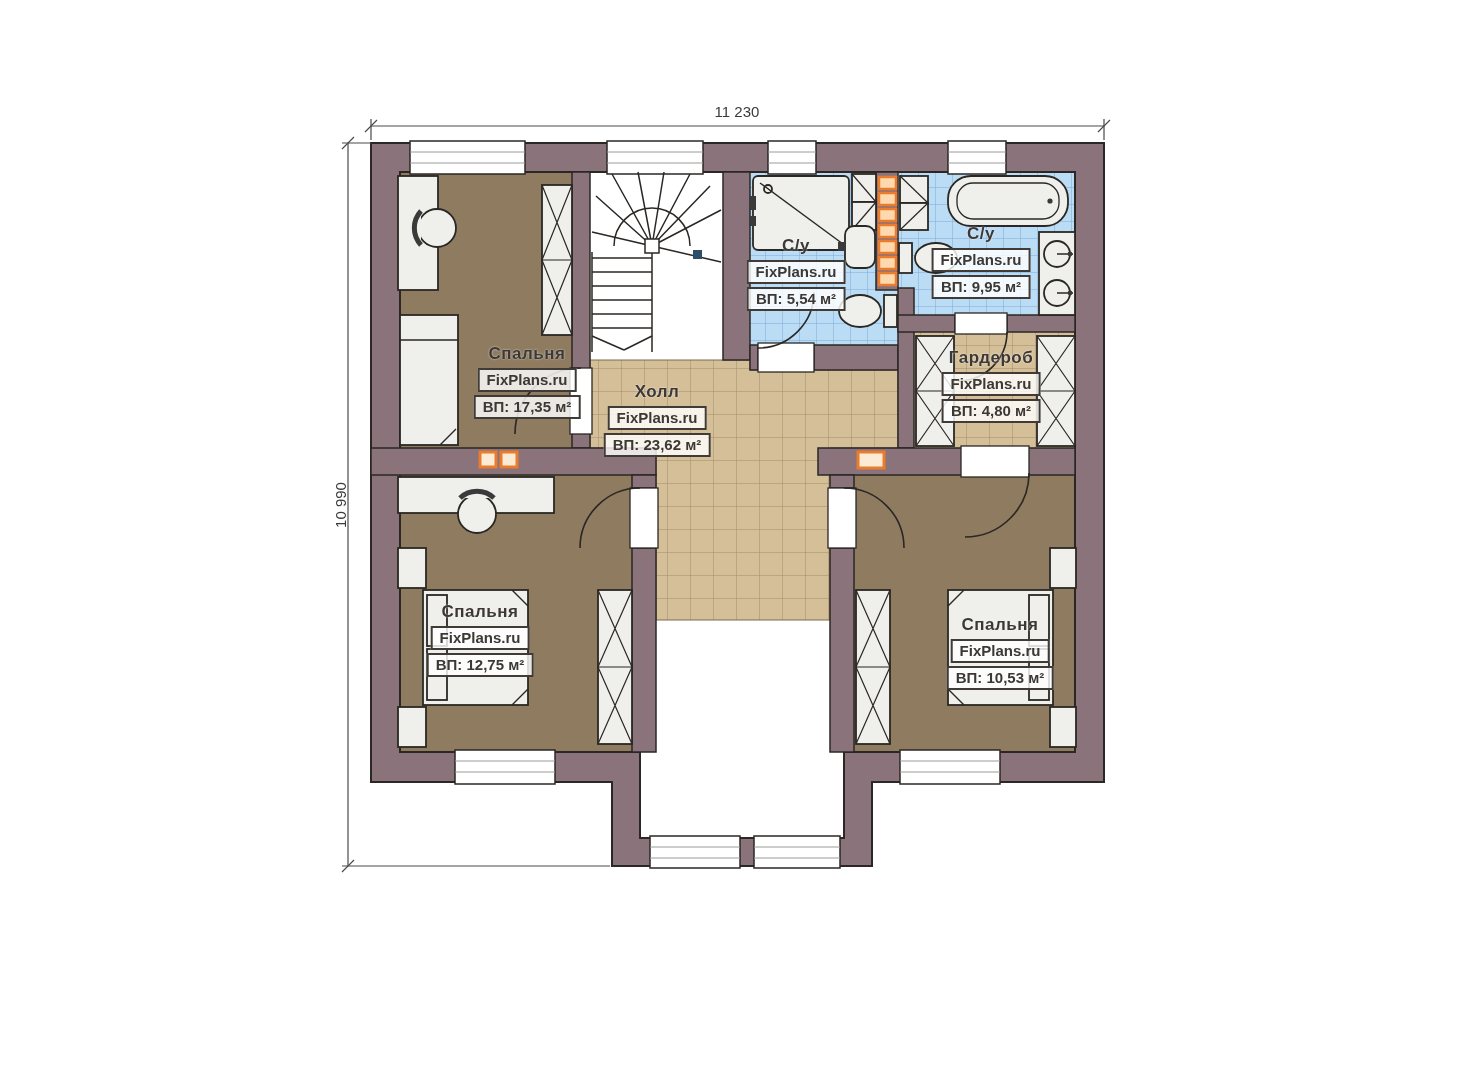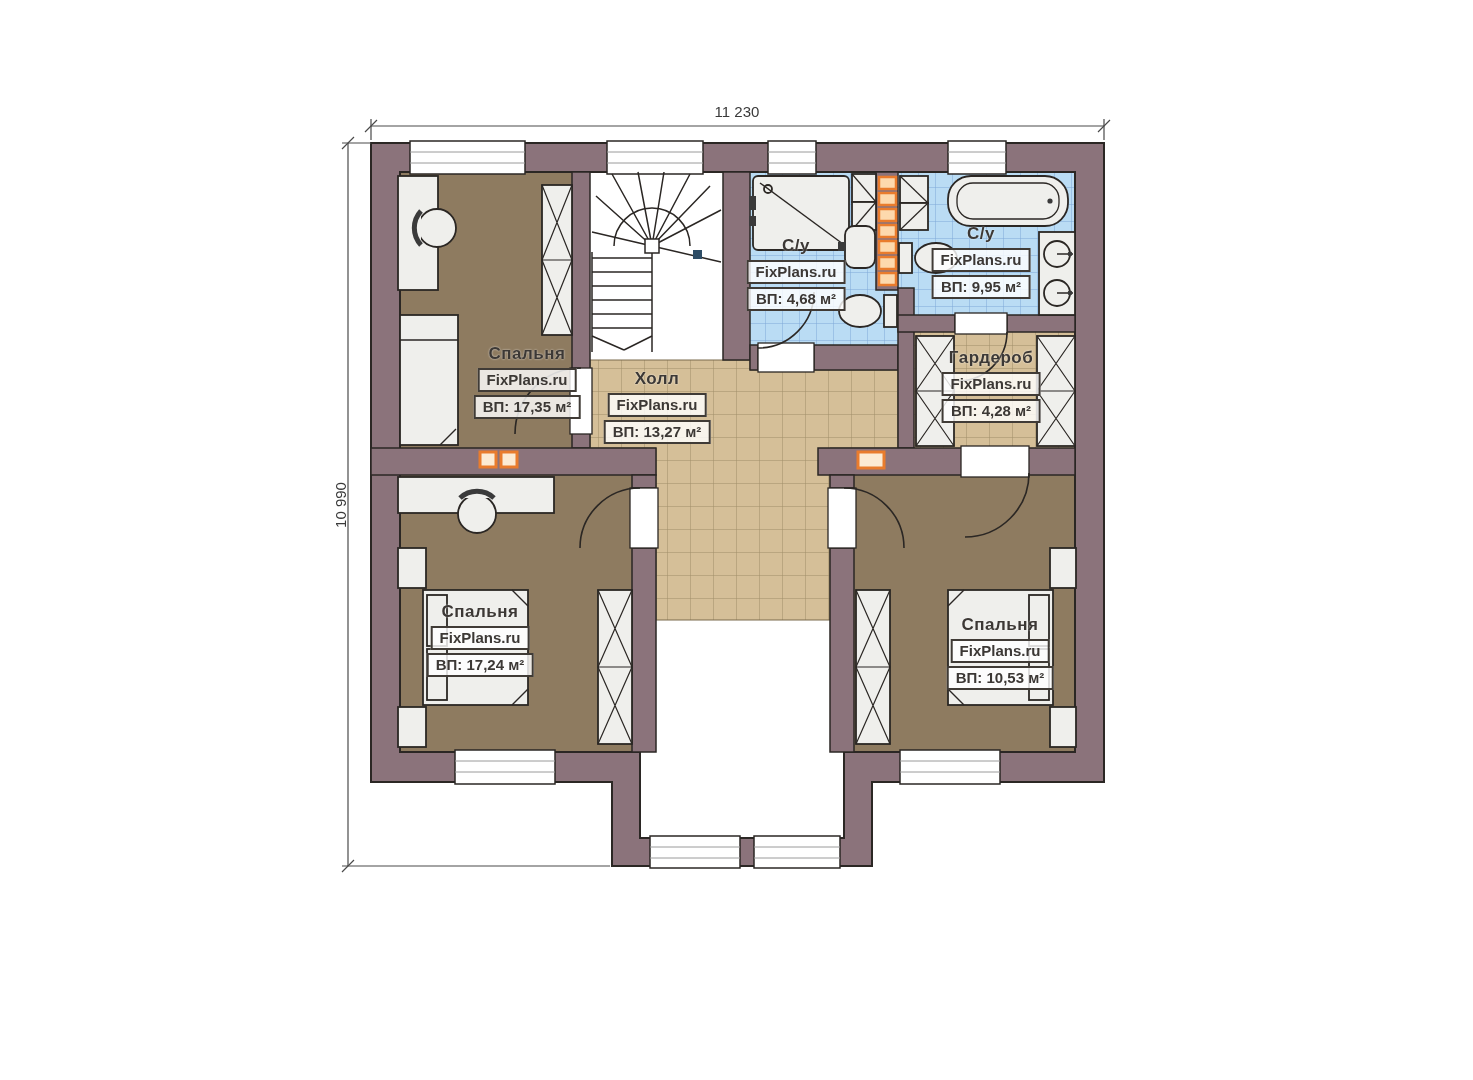--- a/index.html
+++ b/index.html
@@ -268,48 +268,48 @@
 
 <div id="dim-top" class="dim-label" style="left:737px;top:103px">11 230</div>
 <div id="dim-left" class="dim-label" style="left:340px;top:505px">10 990</div>
 
 <div class="room-label" style="left:527px;top:344px">
   <div class="rl-name">Спальня</div>
   <div class="rl-box">FixPlans.ru</div>
   <div class="rl-box">ВП: 17,35 м²</div>
 </div>
 
-<div class="room-label" style="left:657px;top:369px">
+<div class="room-label" style="left:657px;top:382px">
   <div class="rl-name">Холл</div>
   <div class="rl-box">FixPlans.ru</div>
-  <div class="rl-box">ВП: 13,27 м²</div>
+  <div class="rl-box">ВП: 23,62 м²</div>
 </div>
 
 <div class="room-label" style="left:796px;top:236px">
   <div class="rl-name">С/у</div>
   <div class="rl-box">FixPlans.ru</div>
-  <div class="rl-box">ВП: 4,68 м²</div>
+  <div class="rl-box">ВП: 5,54 м²</div>
 </div>
 
 <div class="room-label" style="left:981px;top:224px">
   <div class="rl-name">С/у</div>
   <div class="rl-box">FixPlans.ru</div>
   <div class="rl-box">ВП: 9,95 м²</div>
 </div>
 
 <div class="room-label" style="left:991px;top:348px">
   <div class="rl-name">Гардероб</div>
   <div class="rl-box">FixPlans.ru</div>
-  <div class="rl-box">ВП: 4,28 м²</div>
+  <div class="rl-box">ВП: 4,80 м²</div>
 </div>
 
 <div class="room-label" style="left:480px;top:602px">
   <div class="rl-name">Спальня</div>
   <div class="rl-box">FixPlans.ru</div>
-  <div class="rl-box">ВП: 17,24 м²</div>
+  <div class="rl-box">ВП: 12,75 м²</div>
 </div>
 
 <div class="room-label" style="left:1000px;top:615px">
   <div class="rl-name">Спальня</div>
   <div class="rl-box">FixPlans.ru</div>
   <div class="rl-box">ВП: 10,53 м²</div>
 </div>
 
 </div>
 

